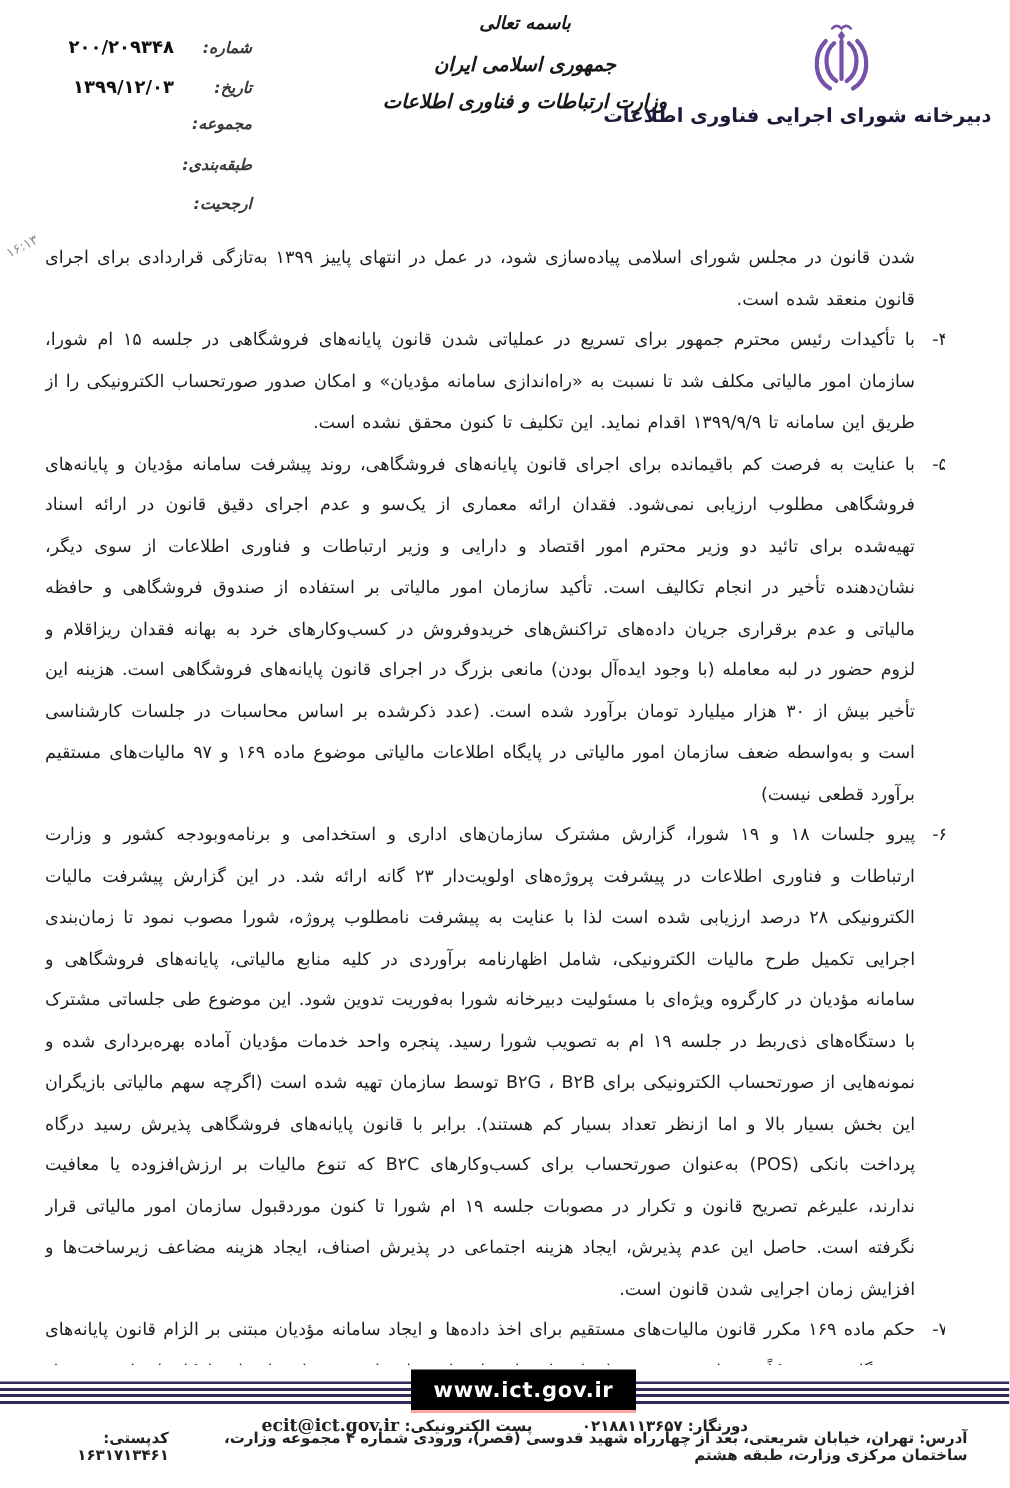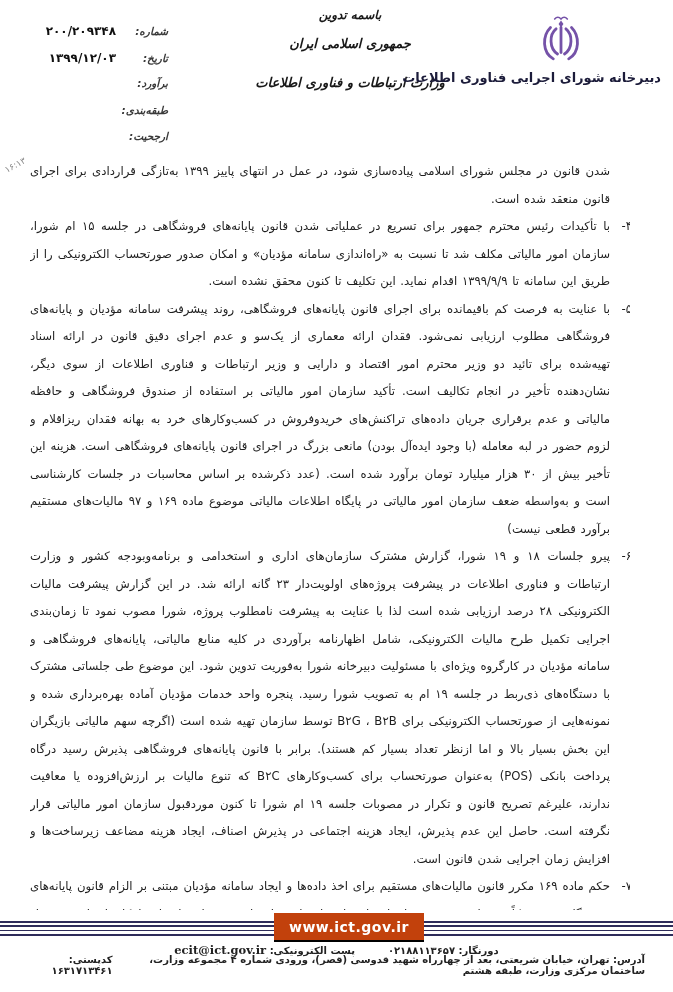--- a/index.html
+++ b/index.html
@@ -55,21 +55,21 @@
   }
   .hdr-center {
     position: absolute;
     left: 212px;
     top: 8px;
     width: 276px;
     text-align: center;
     direction: rtl;
   }
   .hdr-center .l1 { font-size: 12px;  font-weight: 700; font-style: italic; color: #181818; margin-bottom: 14px; }
-  .hdr-center .l2 { font-size: 13px;  font-weight: 700; font-style: italic; color: #181818; margin-bottom: 24px; }
+  .hdr-center .l2 { font-size: 13px;  font-weight: 700; font-style: italic; color: #181818; margin-bottom: 10px; }
   .hdr-center .l3 { font-size: 13px;  font-weight: 700; font-style: italic; color: #181818; }
   .hdr-right {
     position: absolute;
     right: 12px;
     top: 16px;
     width: 200px;
     text-align: center;
     direction: rtl;
   }
   .hdr-right svg { display: block; margin: 0 auto 6px auto; }
@@ -118,22 +118,22 @@
       #2e2c5a 0px, #2e2c5a 1.8px,
       #ffffff 1.8px, #ffffff 4.3px
     );
   }
   .site-banner {
     position: absolute;
     left: 274px;
     top: 913px;
     width: 150px;
     height: 29px;
-    background: #c2410c;
-    border-bottom: 2px solid #000000;
+    background: #000000;
+    border-bottom: 2px solid #fca5a5;
     display: flex;
     align-items: center;
     justify-content: center;
     color: #ffffff;
     font-weight: 700;
     font-size: 14px;
     letter-spacing: 0.5px;
   }
   .addr-line1 {
     position: absolute;
@@ -178,35 +178,35 @@
   <div class="hdr-fields">
     <div class="hdr-field-row">
       <span class="flabel">شماره:</span>
       <span class="fvalue">۲۰۰/۲۰۹۳۴۸</span>
     </div>
     <div class="hdr-field-row">
       <span class="flabel">تاریخ:</span>
       <span class="fvalue">۱۳۹۹/۱۲/۰۳</span>
     </div>
     <div class="hdr-field-row">
-      <span class="flabel">برآورد:</span>
+      <span class="flabel">مجموعه:</span>
       <span class="fvalue"></span>
     </div>
     <div class="hdr-field-row">
       <span class="flabel">طبقه‌بندی:</span>
       <span class="fvalue"></span>
     </div>
     <div class="hdr-field-row">
       <span class="flabel">ارجحیت:</span>
       <span class="fvalue"></span>
     </div>
   </div>
 
   <div class="hdr-center">
-    <div class="l1">باسمه تدوین</div>
+    <div class="l1">باسمه تعالی</div>
     <div class="l2">جمهوری اسلامی ایران</div>
     <div class="l3">وزارت ارتباطات و فناوری اطلاعات</div>
   </div>
 
   <div class="hdr-right">
     <svg width="42" height="48" viewBox="0 0 60 68" aria-hidden="true">
       <g fill="none" stroke="#7552a8" stroke-width="4" stroke-linecap="round">
         <path d="M30 16 v36"></path>
         <path d="M23 18 C13 26 13 46 25 54"></path>
         <path d="M15 16 C3 28 3 52 19 61"></path>

